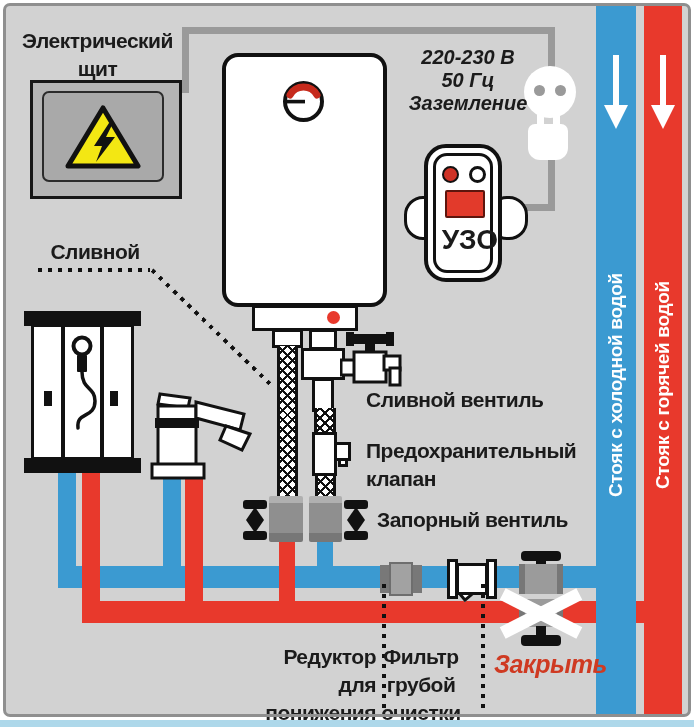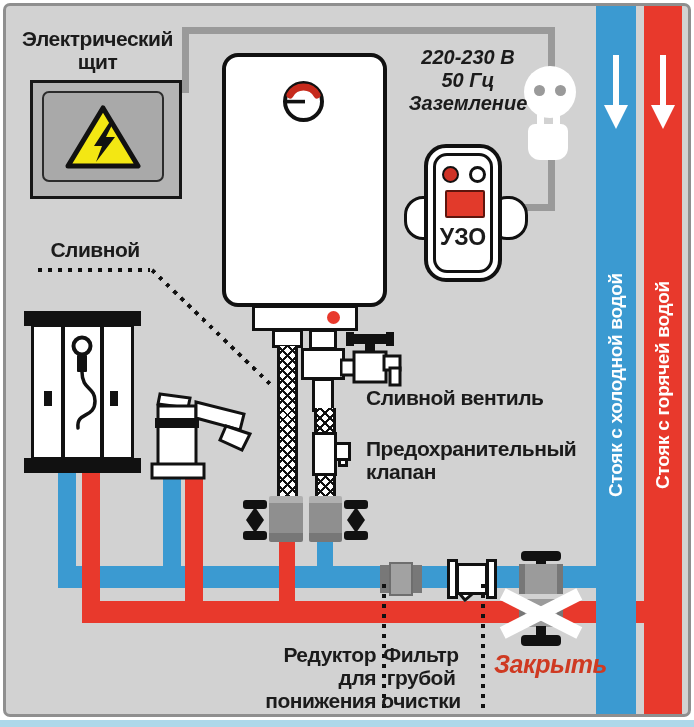--- a/index.html
+++ b/index.html
@@ -3,21 +3,21 @@
 <meta charset="utf-8">
 <style>
   html,body{margin:0;padding:0;}
   .stage{position:relative;width:694px;height:727px;background:#ffffff;overflow:hidden;
          font-family:"Liberation Sans","DejaVu Sans",sans-serif;color:#1b1b1b;}
   .abs{position:absolute;}
   .bg{left:6px;top:6px;width:682px;height:710px;background:var(--background,#d2d2d2);z-index:0;}
   .frame{left:3px;top:3px;width:688px;height:714px;border:3px solid #8f8f8f;border-radius:7px;
          box-sizing:border-box;z-index:50;pointer-events:none;}
   .bottom-strip{left:0;top:720px;width:694px;height:7px;background:#aed8ea;z-index:60;}
-  .lbl{font-weight:bold;font-size:21px;line-height:23px;letter-spacing:-0.5px;z-index:8;}
+  .lbl{font-weight:bold;font-size:21px;line-height:28px;letter-spacing:-0.5px;z-index:8;}
   .ml{white-space:pre-line;}
   .wire{background:var(--wire-gray,#9a9a9a);z-index:2;}
   .pipe-blue{background:var(--cold-water,#3b9ad1);}
   .pipe-red{background:var(--hot-water,#e8392c);}
   .zb{z-index:2;} .zr{z-index:3;}
   .riser{top:6px;height:710px;z-index:4;}
   .riser-label{z-index:5;display:flex;align-items:center;justify-content:center;}
   .riser-label span{writing-mode:vertical-rl;transform:rotate(180deg);color:#fff;font-weight:bold;
          font-size:19px;letter-spacing:-0.3px;white-space:nowrap;}
   .arrow-shaft{width:6px;height:52px;background:#fff;z-index:5;}
@@ -27,21 +27,21 @@
   .panel-inner{left:9px;top:8px;width:118px;height:87px;background:#a9a9a9;border:2px solid #2b2b2b;
          border-radius:7px;display:flex;align-items:center;justify-content:center;}
   .outlet{left:524px;top:66px;width:52px;height:52px;background:#fff;border-radius:50%;z-index:4;}
   .outlet-hole{width:11px;height:11px;background:#9a9a9a;border-radius:50%;}
   .plug-body{left:528px;top:124px;width:40px;height:36px;background:#fff;border-radius:7px 7px 12px 12px;z-index:4;}
   .plug-prong{width:7px;height:13px;background:#fff;border-radius:2px;z-index:4;}
   .uzo-ear{width:34px;height:38px;background:#fff;border:3px solid #111;border-radius:19px;z-index:4;}
   .uzo-body{left:424px;top:144px;width:78px;height:138px;background:#fff;border:4px solid #111;
          border-radius:22px;z-index:5;box-sizing:border-box;}
   .uzo-inner{left:5px;top:5px;right:5px;bottom:5px;border:3px solid #111;border-radius:14px;}
-  .uzo-text{left:0;top:76px;width:100%;text-align:center;font-weight:bold;font-size:23px;}
+  .uzo-text{left:0;top:76px;width:100%;text-align:right;font-weight:bold;font-size:28px;}
   .boiler{left:222px;top:53px;width:165px;height:254px;background:#fff;border:4px solid #111;
          border-radius:16px;z-index:4;box-sizing:border-box;}
   .boiler-base{left:252px;top:305px;width:106px;height:26px;background:#fff;border:3px solid #111;
          z-index:4;box-sizing:border-box;}
   .white-fit{background:#fff;border:3px solid #111;box-sizing:border-box;z-index:5;}
   .braid{background-color:#fff;border-left:3px solid #111;border-right:3px solid #111;box-sizing:border-box;
          background-image:repeating-linear-gradient(45deg,#111 0 2px,transparent 2px 7px),
                           repeating-linear-gradient(-45deg,#111 0 2px,transparent 2px 7px);z-index:5;}
   .coupling{background:linear-gradient(180deg,#b0b0b0 0 7px,#8f8f8f 7px 37px,#777 37px);
          border-radius:2px;z-index:6;}
@@ -223,20 +223,21 @@
   <div class="abs xbar" style="left:498px;top:607px;transform:rotate(27deg);"></div>
   <div class="abs xbar" style="left:498px;top:607px;transform:rotate(-27deg);"></div>
 
   <div class="abs lbl" style="left:30px;top:238px;width:130px;text-align:center;">Сливной</div>
   <div class="abs dotted-h" style="left:38px;top:268px;width:112px;"></div>
   <div class="abs dotted-h" style="left:152px;top:268px;width:165px;transform:rotate(44deg);transform-origin:0 50%;"></div>
 
   <div class="abs lbl ml" style="left:366px;top:437px;width:220px;">Предохранительный
 клапан</div>
   <div class="abs lbl" style="left:366px;top:386px;width:220px;">Сливной вентиль</div>
+  <div class="abs lbl" style="left:377px;top:506px;width:210px;">Запорный вентиль</div>
 
   <div class="abs dotted-v" style="left:382px;top:584px;height:128px;"></div>
   <div class="abs dotted-v" style="left:481px;top:584px;height:128px;"></div>
   <div class="abs lbl ml" style="left:236px;top:643px;width:140px;text-align:right;">Редуктор
 для понижения
 давления</div>
   <div class="abs lbl ml" style="left:376px;top:643px;width:90px;text-align:center;">Фильтр
 грубой
 очистки</div>
   <div class="abs close-lbl" style="left:494px;top:650px;width:102px;">Закрыть</div>

